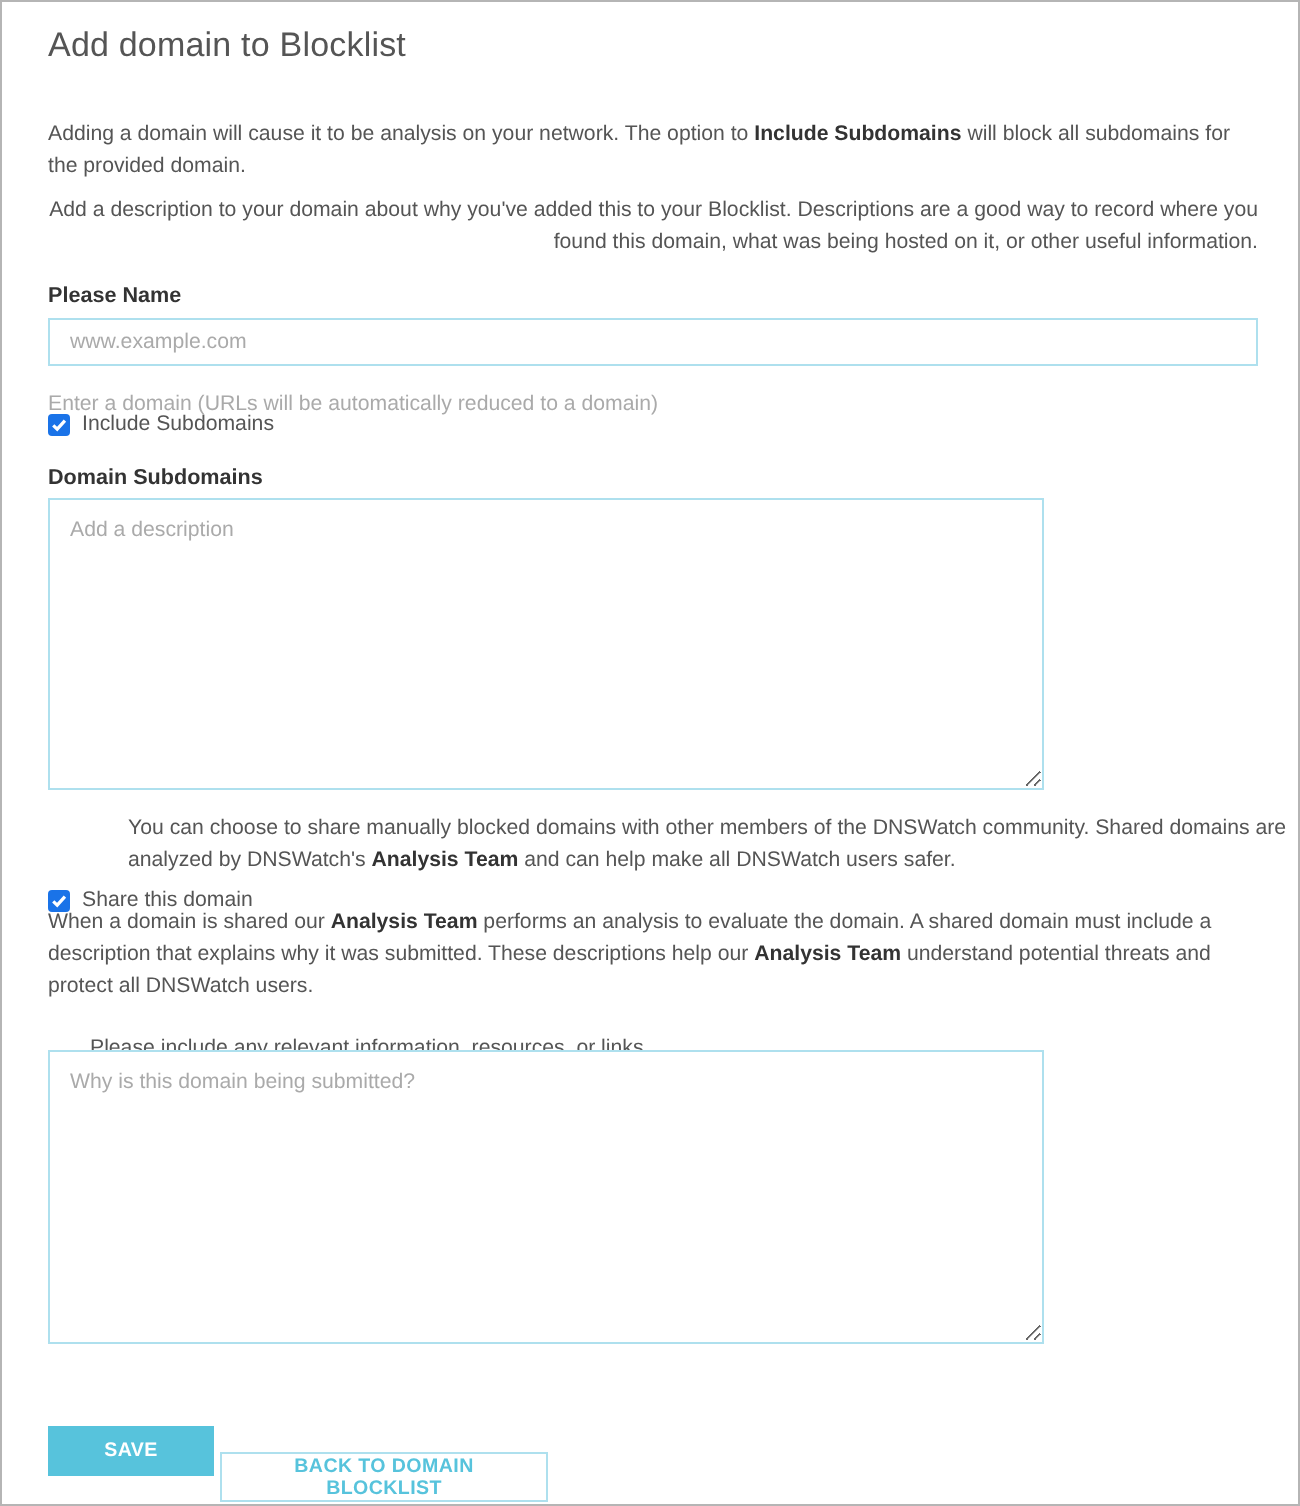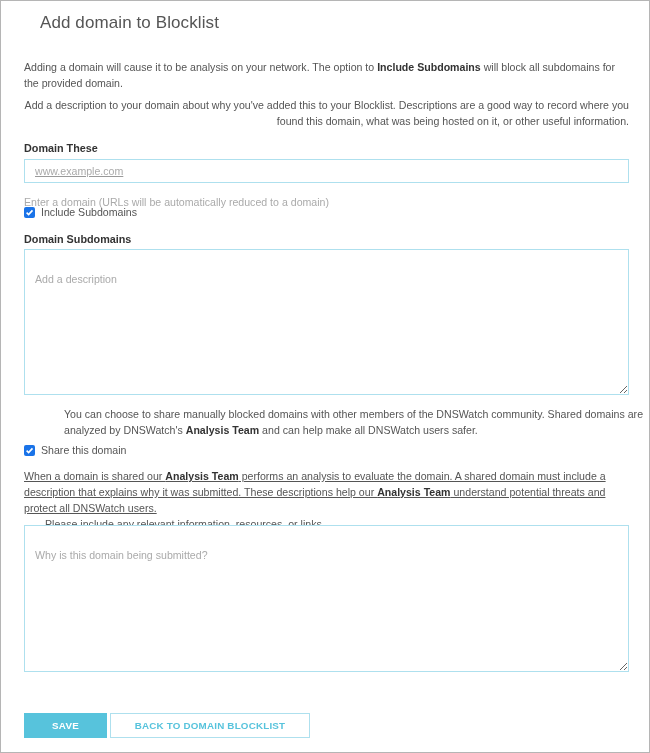--- a/index.html
+++ b/index.html
@@ -2,61 +2,61 @@
 <html><head>
   <meta charset="utf-8">
   <style>
     html, body { margin: 0; padding: 0; }
     body {
       width: 650px; height: 753px; background: #ffffff;
       font-family: "Liberation Sans", sans-serif; color: #333;
       box-sizing: border-box; border: 1px solid #b5b5b5; position: relative; overflow: hidden;
     }
     .wrap { position: absolute; left: 23px; top: 0; width: 605px; }
-    .title { position: absolute; top: 12px; left: 16px; font-size: 17px; color: #555; font-weight: normal; margin: 0; letter-spacing: 0.1px; }
+    .title { position: absolute; top: 12px; left: 0; font-size: 17px; color: #555; font-weight: normal; margin: 0; letter-spacing: 0.1px; }
     .p { position: absolute; left: 0; width: 605px; font-size: 10.6px; line-height: 16px; color: #555; margin: 0; }
     .p b { color: #333; }
     .label { position: absolute; left: 0; font-size: 10.8px; font-weight: bold; color: #333; }
     .input {
       position: absolute; left: 0; width: 605px; height: 24px; box-sizing: border-box;
       border: 1px solid #aee0ee; font-size: 10.6px; padding: 0 10px; color: #999;
-      font-family: "Liberation Sans", sans-serif; outline: none; background: #fff; text-decoration: underline;
+      font-family: "Liberation Sans", sans-serif; outline: none; background: #fff;
     }
     .input::placeholder, textarea::placeholder { color: #aaa; }
     .help { position: absolute; left: 0; font-size: 10.6px; color: #aaa; }
     .check { position: absolute; left: 0; display: flex; align-items: center; font-size: 10.6px; color: #555; }
     .cbox {
       width: 11px; height: 11px; background: #1a73e8; border-radius: 2px; margin-right: 6px;
       display: inline-flex; align-items: center; justify-content: center;
     }
     .cbox svg { width: 9px; height: 9px; }
     textarea {
-      position: absolute; left: 0; width: 605px; box-sizing: border-box; resize: both;
-      border: 1px solid #aee0ee; font-size: 10.6px; padding: 23px 10px;
+      position: absolute; left: 0; width: 498px; box-sizing: border-box; resize: both;
+      border: 1px solid #aee0ee; font-size: 10.6px; padding: 9px 10px;
       font-family: "Liberation Sans", sans-serif; outline: none; color: #555;
     }
     .btn {
       position: absolute; top: 712px; height: 25px; box-sizing: border-box;
       font-size: 9.8px; font-weight: bold; display: flex; align-items: center; justify-content: center;
       letter-spacing: 0.2px; cursor: pointer;
     }
     .btn-save { left: 0; width: 83px; background: #57c3dc; color: #fff; border: 1px solid #57c3dc; }
-    .btn-back { left: 86px; width: 200px; background: #fff; color: #57c3dc; border: 1px solid #aee0ee; }
+    .btn-back { left: 86px; width: 164px; background: #fff; color: #57c3dc; border: 1px solid #aee0ee; margin-top: 13px; }
   </style>
 </head>
 <body>
 
 <div class="wrap">
   <h1 class="title">Add domain to Blocklist</h1>
 
   <p class="p" style="top:58px;"><span>Adding a domain will cause it to be analysis on your network. The option to </span><b>Include Subdomains</b><span> will block all subdomains for the provided domain.</span></p>
 
   <p class="p" style="top:96px;text-align:right;">Add a description to your domain about why you've added this to your Blocklist. Descriptions are a good way to record where you found this domain, what was being hosted on it, or other useful information.</p>
 
-  <div class="label" style="top:141px;">Domain These</div>
+  <div class="label" style="top:141px;">Please Name</div>
   <input class="input" style="top: 158px;" type="text" placeholder="www.example.com">
   <div class="help" style="top:195px;">Enter a domain (URLs will be automatically reduced to a domain)</div>
 
   <label class="check" style="top:205px;">
     <span class="cbox">
       <svg viewBox="0 0 10 10">
           <path d="M1.8 5.2 L4 7.3 L8.3 2.6" stroke="#fff" stroke-width="1.8" fill="none"></path>
         </svg>
     </span>
     <span>Include Subdomains</span>
@@ -69,21 +69,21 @@
 
   <label class="check" style="top:443px;">
     <span class="cbox">
       <svg viewBox="0 0 10 10">
           <path d="M1.8 5.2 L4 7.3 L8.3 2.6" stroke="#fff" stroke-width="1.8" fill="none"></path>
         </svg>
     </span>
     <span>Share this domain</span>
   </label>
 
-  <p class="p" style="top:467px;text-decoration:underline;"><span>When a domain is shared our </span><b>Analysis Team</b><span> performs an analysis to evaluate the domain. A shared domain must include a description that explains why it was submitted. These descriptions help our </span><b>Analysis Team</b><span> understand potential threats and protect all DNSWatch users.</span></p>
+  <p class="p" style="top:452px;"><span>When a domain is shared our </span><b>Analysis Team</b><span> performs an analysis to evaluate the domain. A shared domain must include a description that explains why it was submitted. These descriptions help our </span><b>Analysis Team</b><span> understand potential threats and protect all DNSWatch users.</span></p>
 
   <p class="p" style="top:515px;margin-left:21px;">Please include any relevant information, resources, or links.</p>
 
   <div class="label" style="top:537px;">Blocklist</div>
   <textarea style="top: 524px; height: 147px;" placeholder="Why is this domain being submitted?"></textarea>
 
   <button class="btn btn-save">SAVE</button>
   <button class="btn btn-back">BACK TO DOMAIN BLOCKLIST</button>
 </div>
 

